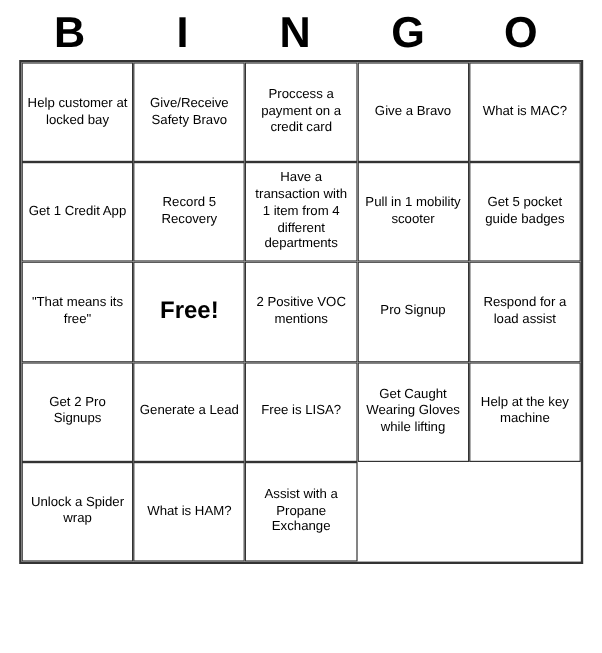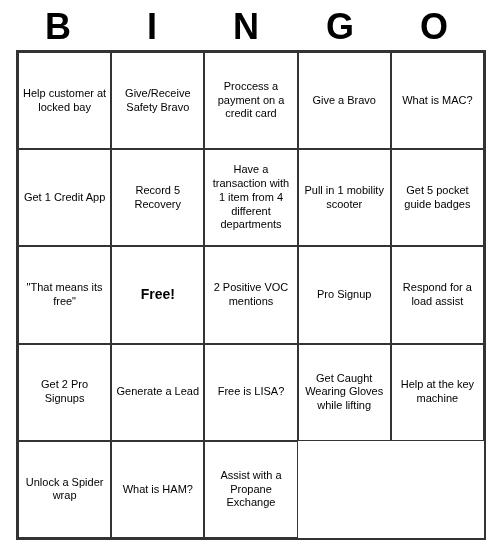--- a/index.html
+++ b/index.html
@@ -26,37 +26,37 @@
     }
     .bingo-title span {
       width: 42px;
       text-align: center;
     }
     .bingo-grid {
       display: grid;
       grid-template-columns: repeat(5, 1fr);
       grid-template-rows: repeat(5, 1fr);
       width: 470px;
-      height: 490px;
+      height: 420px;
       border: 2px solid #333;
     }
     .bingo-cell {
       border: 1.5px solid #333;
       display: flex;
       align-items: center;
       justify-content: center;
       text-align: center;
       padding: 3px;
       font-size: 11px;
       line-height: 1.25;
       background: #fff;
       cursor: default;
     }
     .bingo-cell.free {
-      font-size: 14px;
+      font-size: 20px;
       font-weight: bold;
     }
     .bingo-cell span {
       display: block;
     }
   </style>
 </head>
 <body>
 
 <div class="bingo-title">

